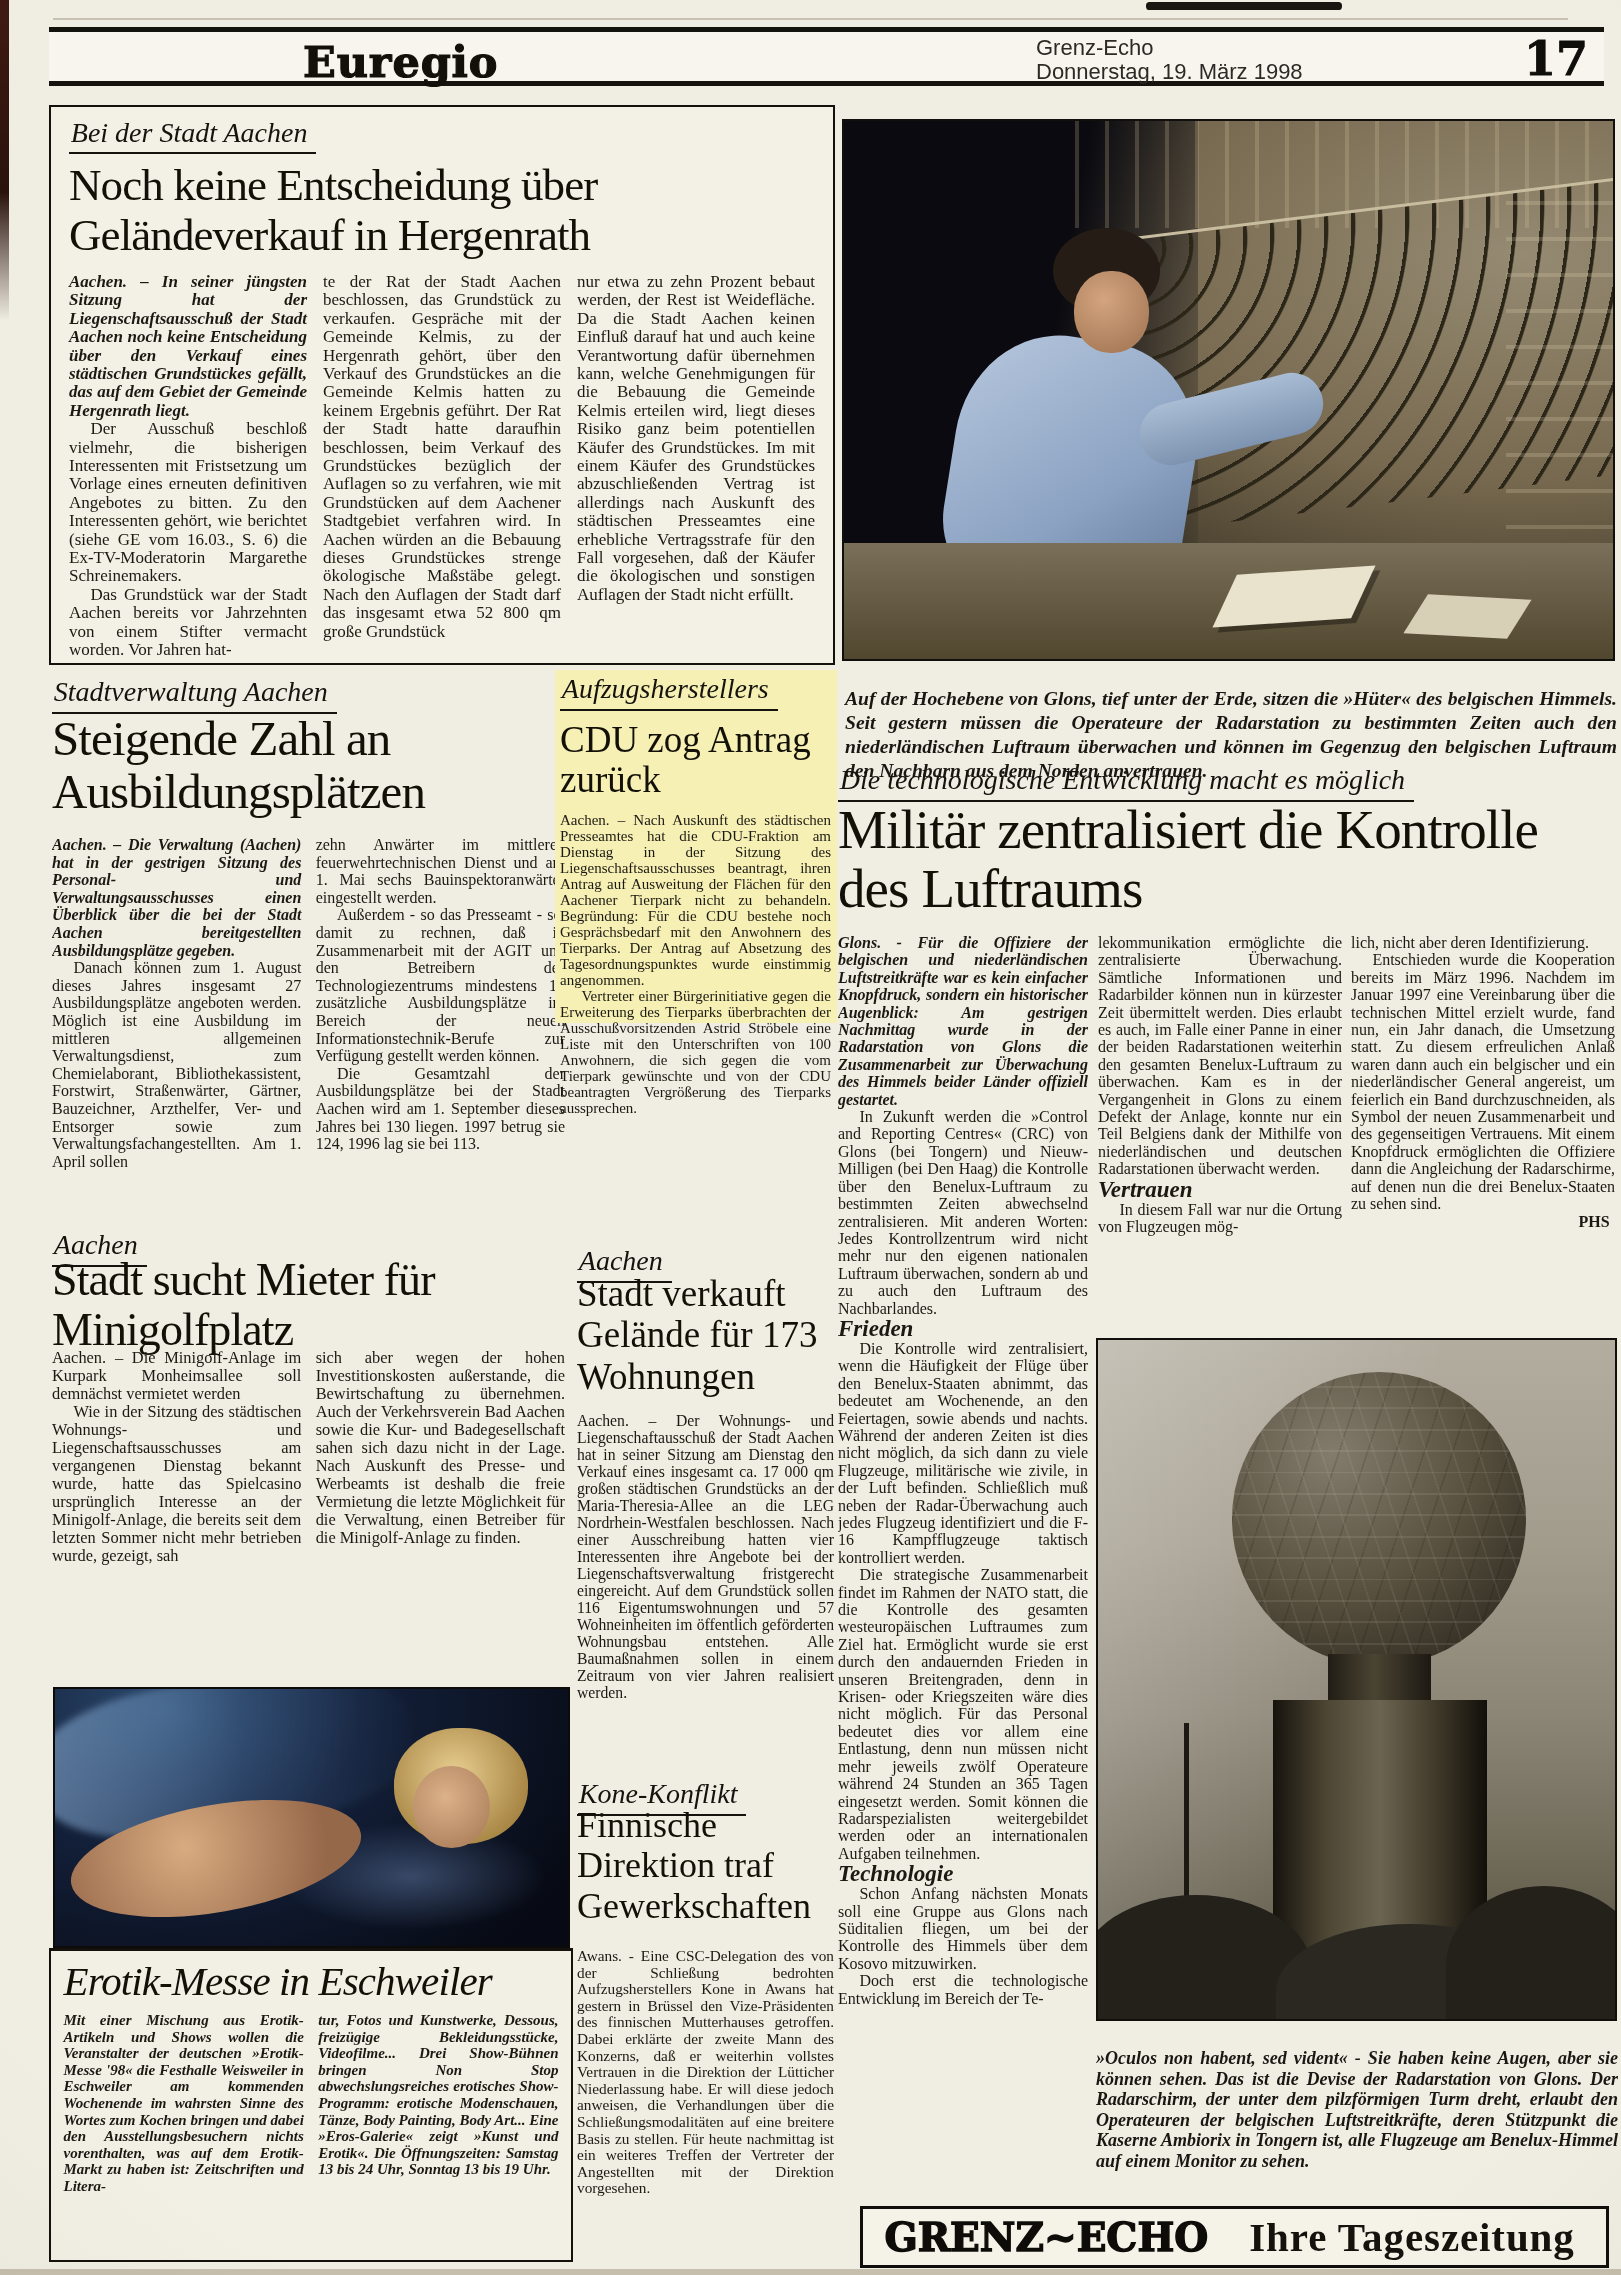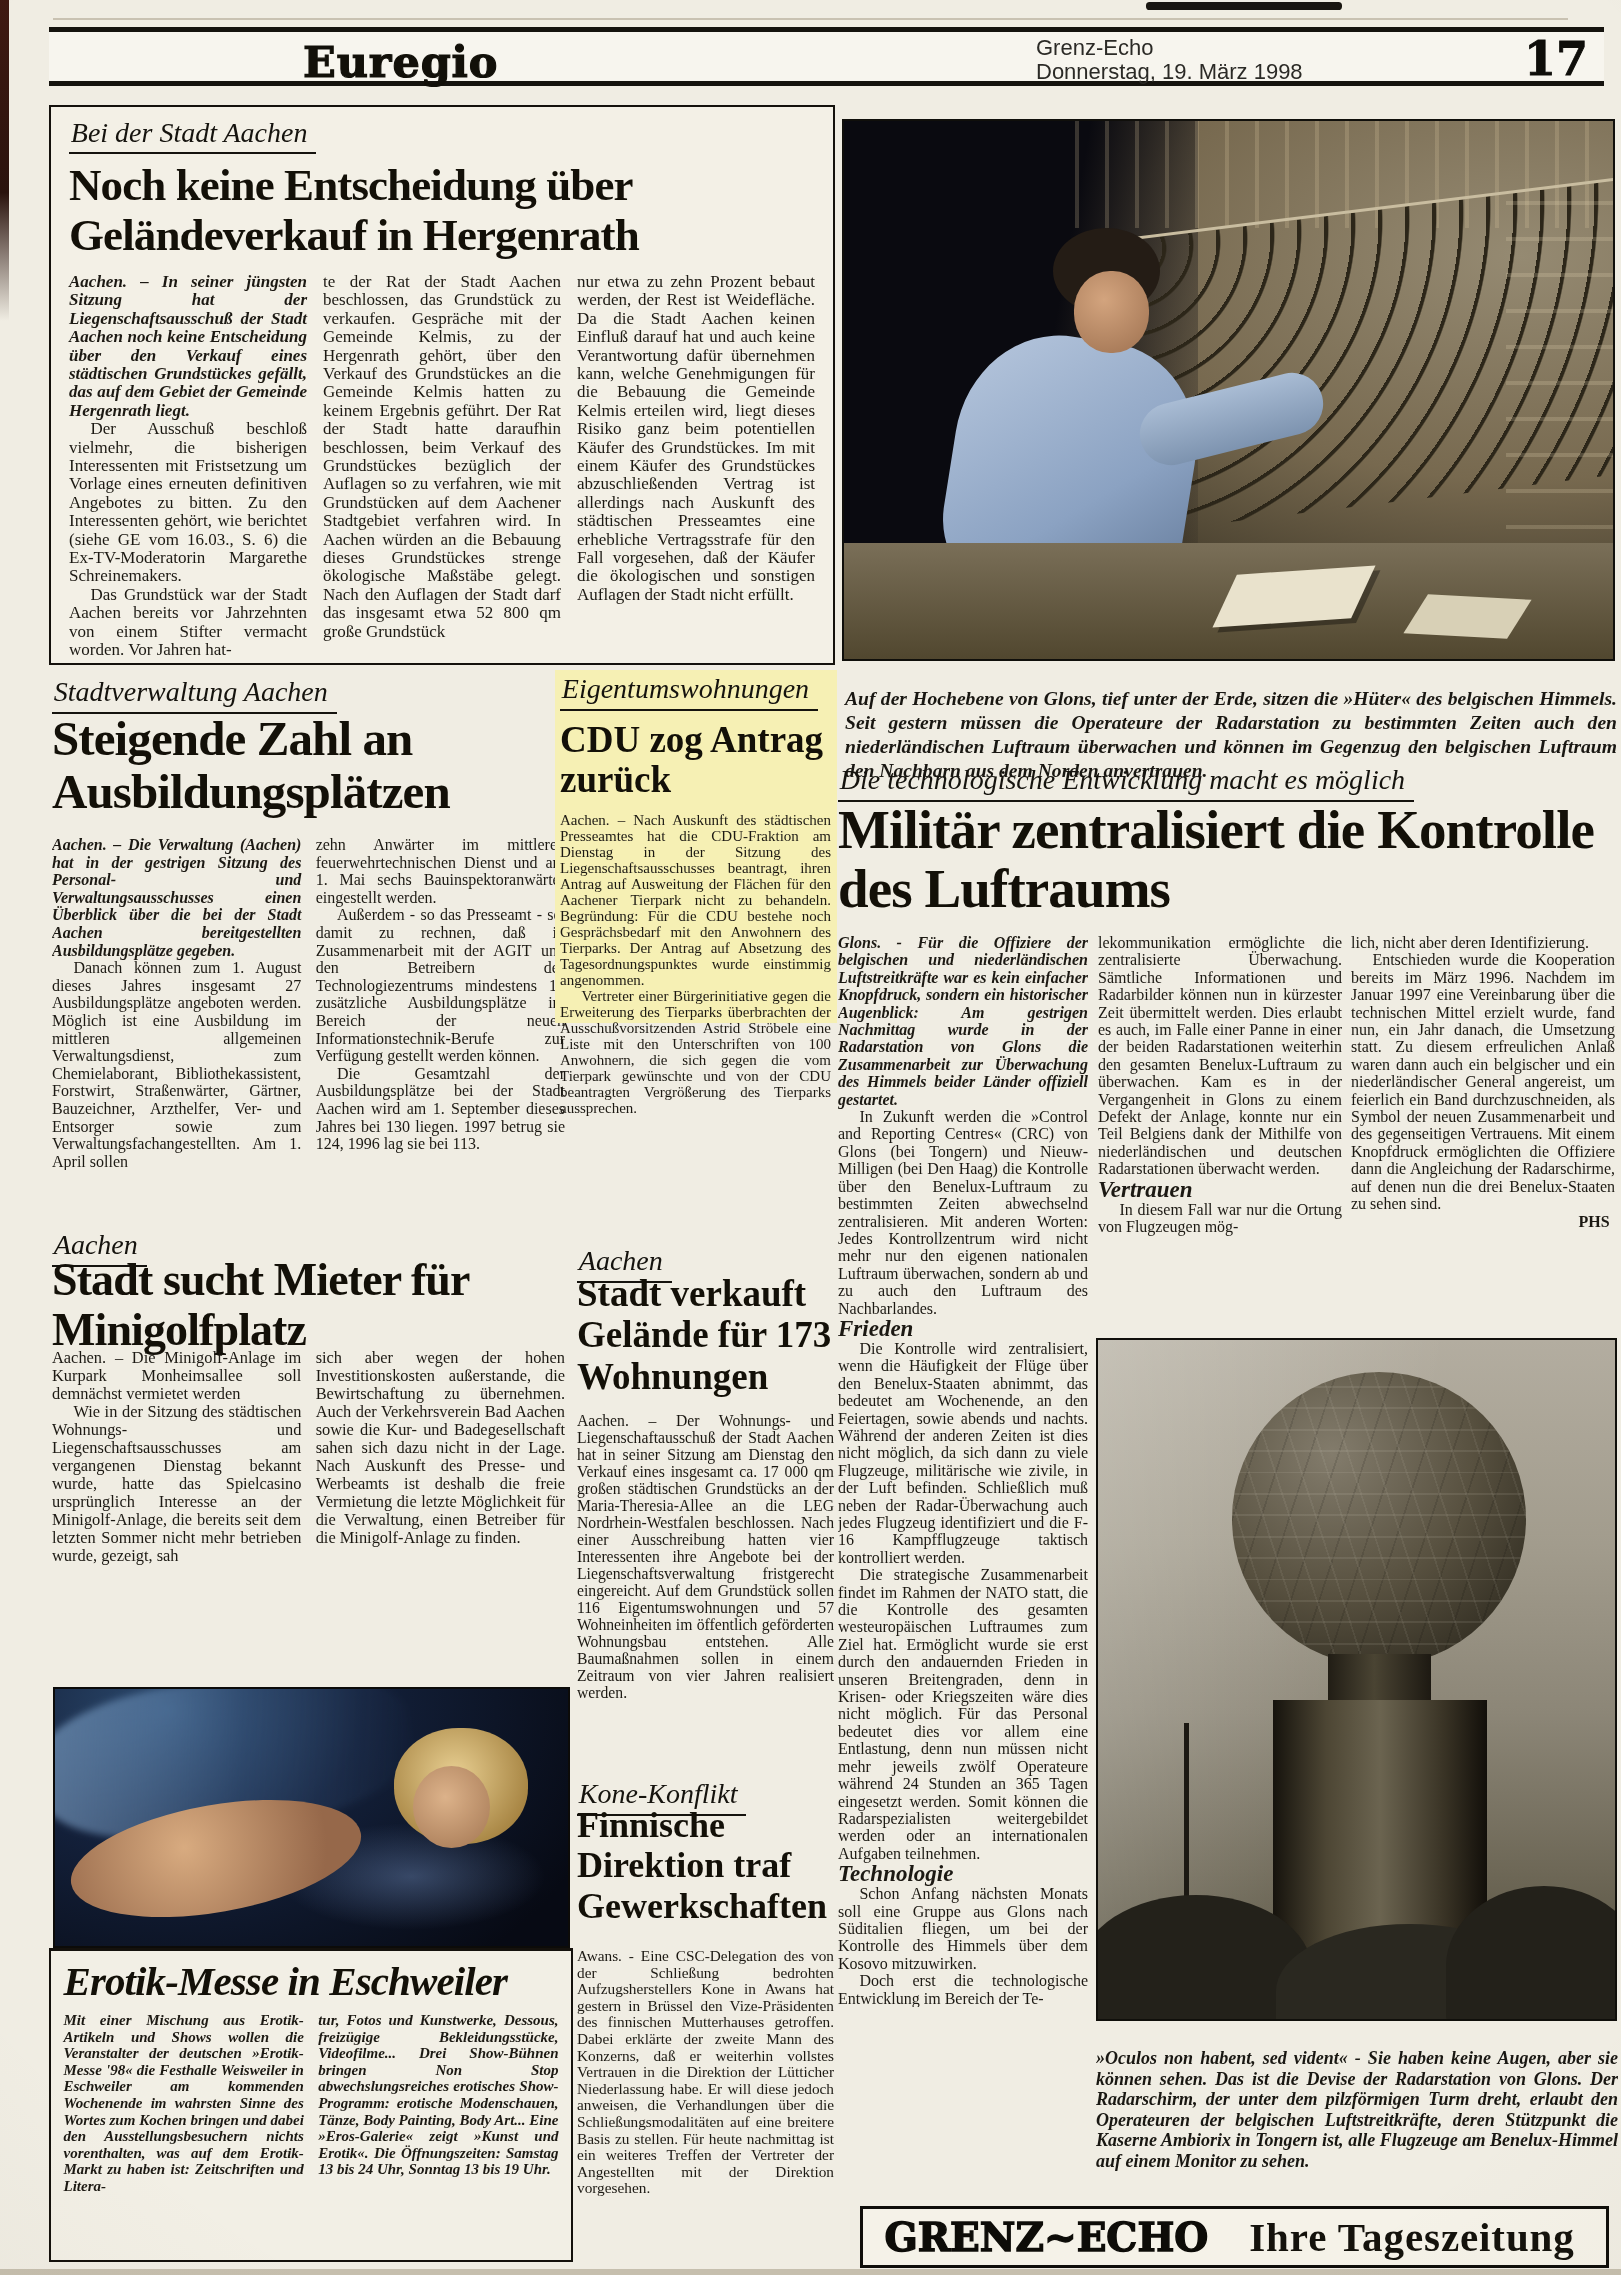--- a/index.html
+++ b/index.html
@@ -19,21 +19,21 @@
         border-top:5.3px solid #15130e;border-bottom:5.3px solid #15130e;box-sizing:border-box;}
   .euregio{position:absolute;left:254px;top:5.3px;font-family:"DejaVu Serif",serif;font-weight:bold;
         font-size:43px;letter-spacing:0.9px;color:#121009;-webkit-text-stroke:1.2px #121009;}
   .paperinfo{position:absolute;left:987px;top:3.6px;font-family:"Liberation Sans",sans-serif;
         font-size:22px;line-height:24px;color:#2b2a26;}
   .pagenum{position:absolute;right:16px;top:0px;font-family:"DejaVu Serif",serif;font-weight:bold;
         font-size:46px;color:#0f0e0a;-webkit-text-stroke:0.9px #0f0e0a;}
 
   .kicker{display:inline-block;font-style:italic;font-size:28px;line-height:1.05;
         border-bottom:2.7px solid #15130e;padding:0 9px 5.3px 1.8px;color:#15130e;}
-  .hl{font-weight:bold;color:#131008;margin:0;}
+  .hl{font-weight:normal;color:#131008;margin:0;}
   .bodytext p{margin:0;text-align:justify;text-indent:21.4px;}
   .bodytext p.noind{text-indent:0;}
   .bodytext p.lead{font-weight:bold;font-style:italic;}
   .sub{font-weight:bold;font-style:italic;font-size:23px;line-height:1;margin:14.3px 0 9px;text-indent:0 !important;text-align:left !important;}
   .byline{text-align:right !important;font-weight:bold;padding-right:5.3px;text-indent:0 !important;}
 
   
   .a1box{position:absolute;left:49px;top:105px;width:786px;height:560px;box-sizing:border-box;
         border:2.7px solid #14110c;background:#f3f0e6;padding:10.7px 18px;overflow:hidden;}
   .a1box .hl{font-size:45px;line-height:1.1;letter-spacing:-0.9px;margin:7.1px 0 12.5px;}
@@ -224,21 +224,21 @@
     <div class="col">
       <p class="noind">zehn Anwärter im mittleren feuerwehrtechnischen Dienst und am 1. Mai sechs Bauinspektoranwärter eingestellt werden.</p>
       <p>Außerdem - so das Presseamt - sei damit zu rechnen, daß in Zusammenarbeit mit der AGIT und den Betreibern des Technologiezentrums mindestens 15 zusätzliche Ausbildungsplätze im Bereich der neuen Informationstechnik-Berufe zur Verfügung gestellt werden können.</p>
       <p>Die Gesamtzahl der Ausbildungsplätze bei der Stadt Aachen wird am 1. September dieses Jahres bei 130 liegen. 1997 betrug sie 124, 1996 lag sie bei 113.</p>
     </div>
   </div>
 
   <section class="a3">
     <div class="a3-yellow"></div>
     <div class="inner">
-      <span class="kicker">Eigentumswohnungen</span>
+      <span class="kicker">Aufzugsherstellers</span>
       <h2 class="hl">CDU zog Antrag zurück</h2>
       <div class="bodytext">
         <p class="noind">Aachen. – Nach Auskunft des städtischen Presseamtes hat die CDU-Fraktion am Dienstag in der Sitzung des Liegenschaftsausschusses beantragt, ihren Antrag auf Ausweitung der Flächen für den Aachener Tierpark nicht zu behandeln. Begründung: Für die CDU bestehe noch Gesprächsbedarf mit den Anwohnern des Tierparks. Der Antrag auf Absetzung des Tagesordnungspunktes wurde einstimmig angenommen.</p>
         <p>Vertreter einer Bürgerinitiative gegen die Erweiterung des Tierparks überbrachten der Ausschußvorsitzenden Astrid Ströbele eine Liste mit den Unterschriften von 100 Anwohnern, die sich gegen die vom Tierpark gewünschte und von der CDU beantragten Vergrößerung des Tierparks aussprechen.</p>
       </div>
     </div>
   </section>
 
   <span class="kicker a4-kicker">Die technologische Entwicklung macht es möglich</span>
   <h1 class="hl a4-hl">Militär zentralisiert die Kontrolle des Luftraums</h1>

